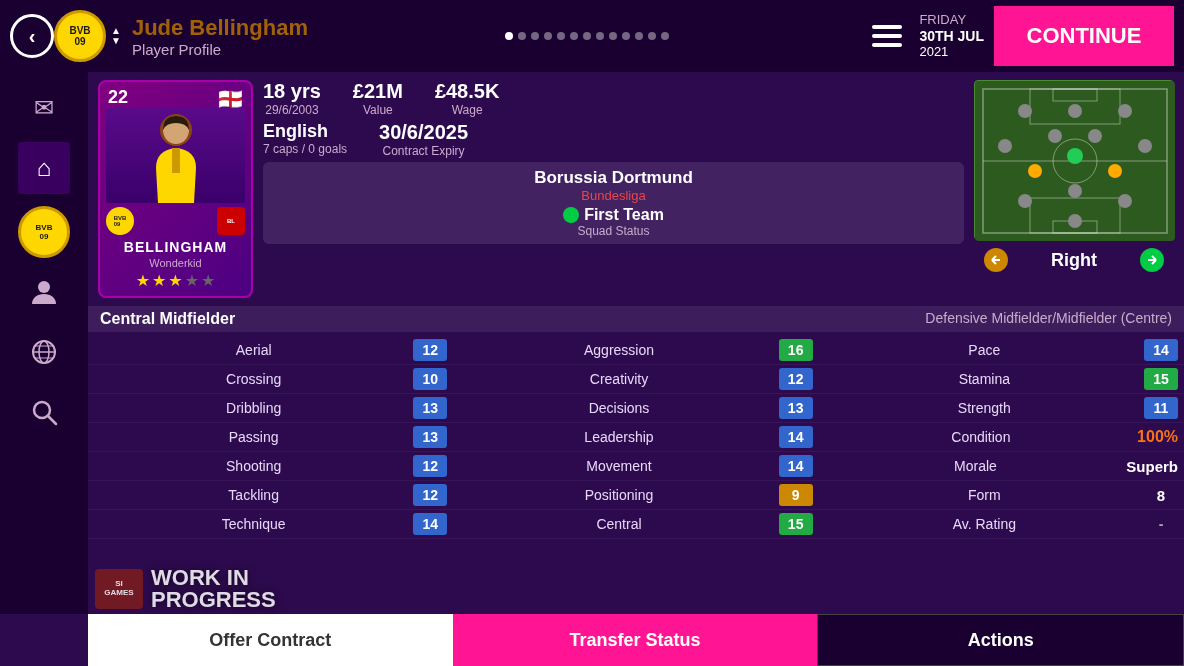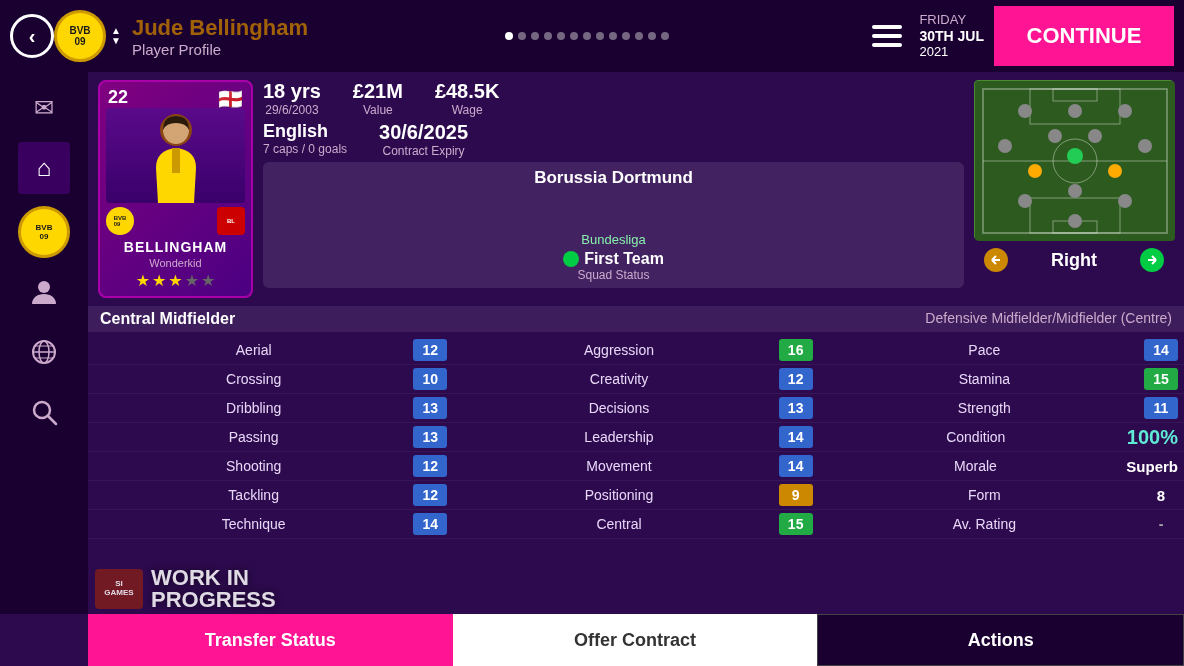--- a/index.html
+++ b/index.html
@@ -341,22 +341,21 @@
       border-radius: 6px;
       padding: 6px 12px;
       text-align: center;
     }
     .club-name-big {
       font-size: 17px;
       font-weight: bold;
     }
     .league-name {
       font-size: 13px;
-      color: #86efac;
-      margin-top: 44px;
+      color: #ef4444;
     }
     .squad-status {
       display: flex;
       align-items: center;
       justify-content: center;
       gap: 5px;
       margin-top: 3px;
     }
     .green-dot {
       width: 16px;
@@ -467,21 +466,21 @@
       align-items: center;
       justify-content: center;
       border-radius: 3px;
       font-size: 14px;
       font-weight: bold;
       color: white;
     }
     .stat-val.blue { background: #3366cc; }
     .stat-val.green { background: #22aa44; }
     .stat-val.orange { background: #cc8800; }
-    .stat-val.text-green { color: #5eead4; background: none; font-size: 20px; }
+    .stat-val.text-green { color: #f97316; background: none; font-size: 16px; }
     .stat-val.text-white { color: white; background: none; font-size: 15px; font-weight: bold; }
     .stat-val.text-dash { color: #aaa; background: none; }
 
     
     .bottom-bar {
       position: absolute;
       bottom: 0;
       left: 88px;
       right: 0;
       height: 52px;
@@ -845,22 +844,22 @@
       </div>
       <div class="stat-row">
         <span class="stat-name">Av. Rating</span>
         <span class="stat-val text-dash">-</span>
       </div>
     </div>
   </div>
 </div>
 
 <div class="bottom-bar">
+  <button class="bottom-btn white">Offer Contract</button>
   <button class="bottom-btn pink">Transfer Status</button>
-  <button class="bottom-btn white">Offer Contract</button>
   <button class="bottom-btn dark">Actions</button>
 </div>
 
 <div class="watermark">
   <div class="watermark-logo">SI<br>GAMES</div>
   <div class="watermark-text">
     <span>WORK IN</span>
     <span>PROGRESS</span>
   </div>
 </div>

